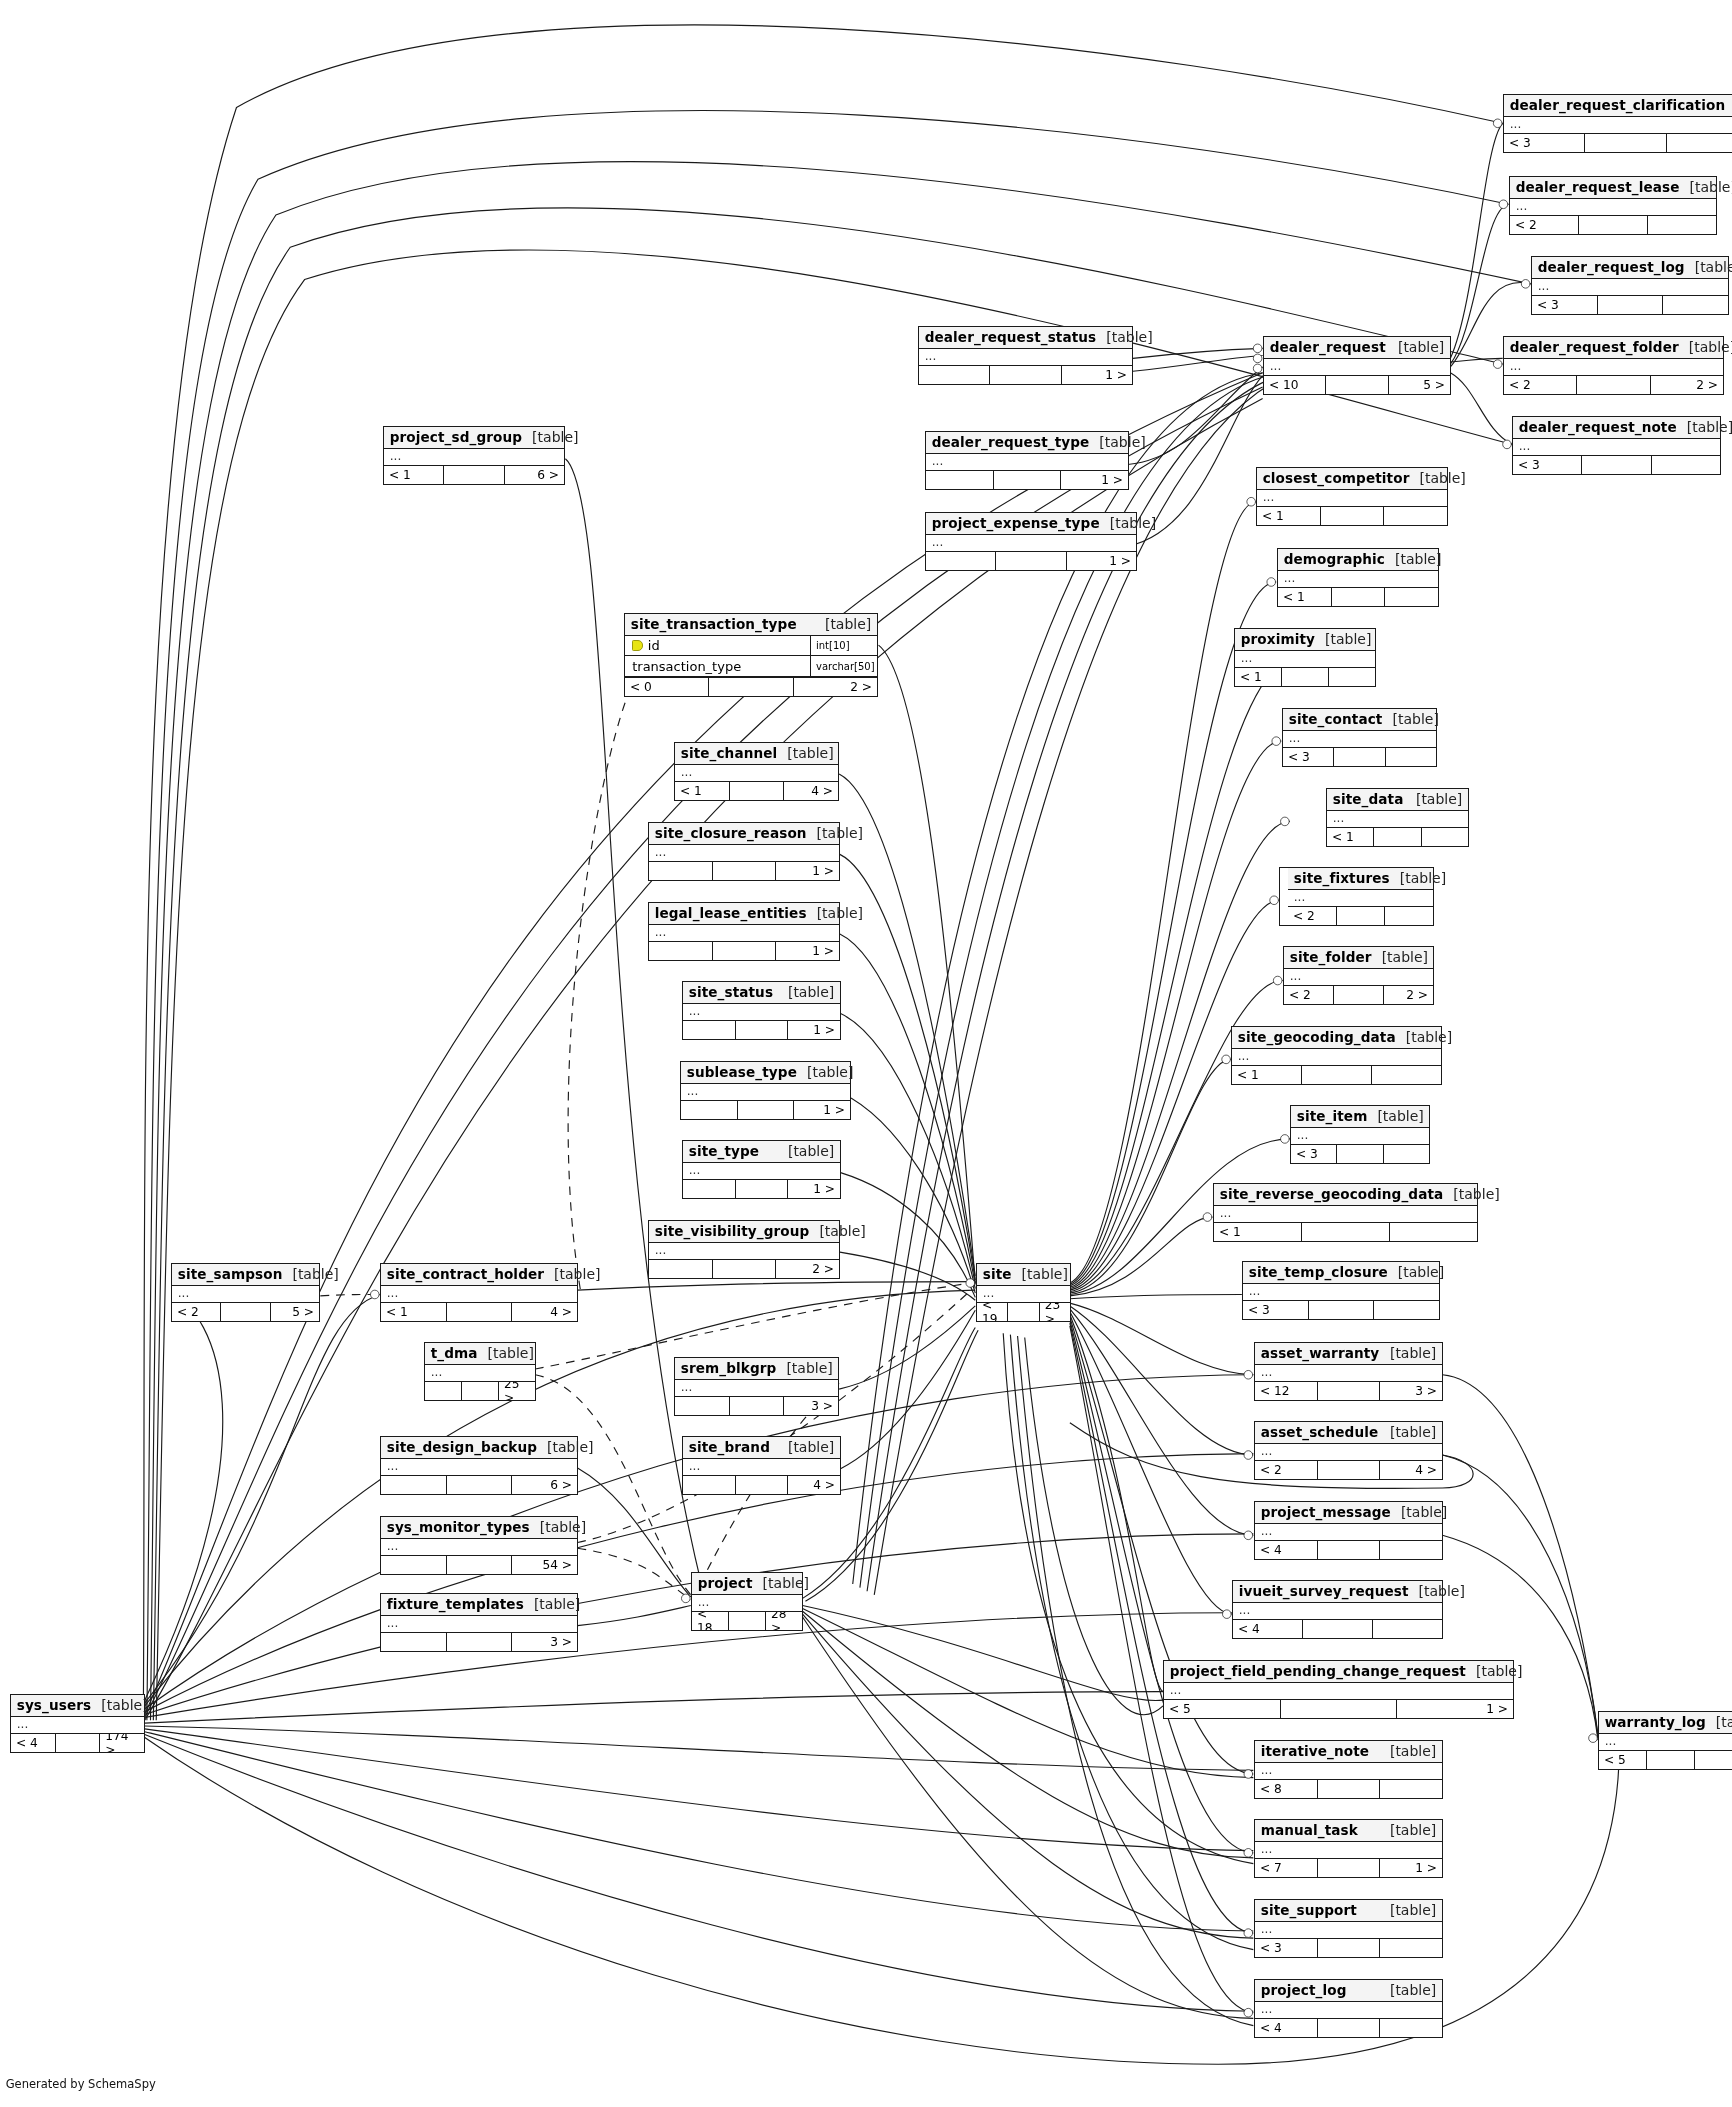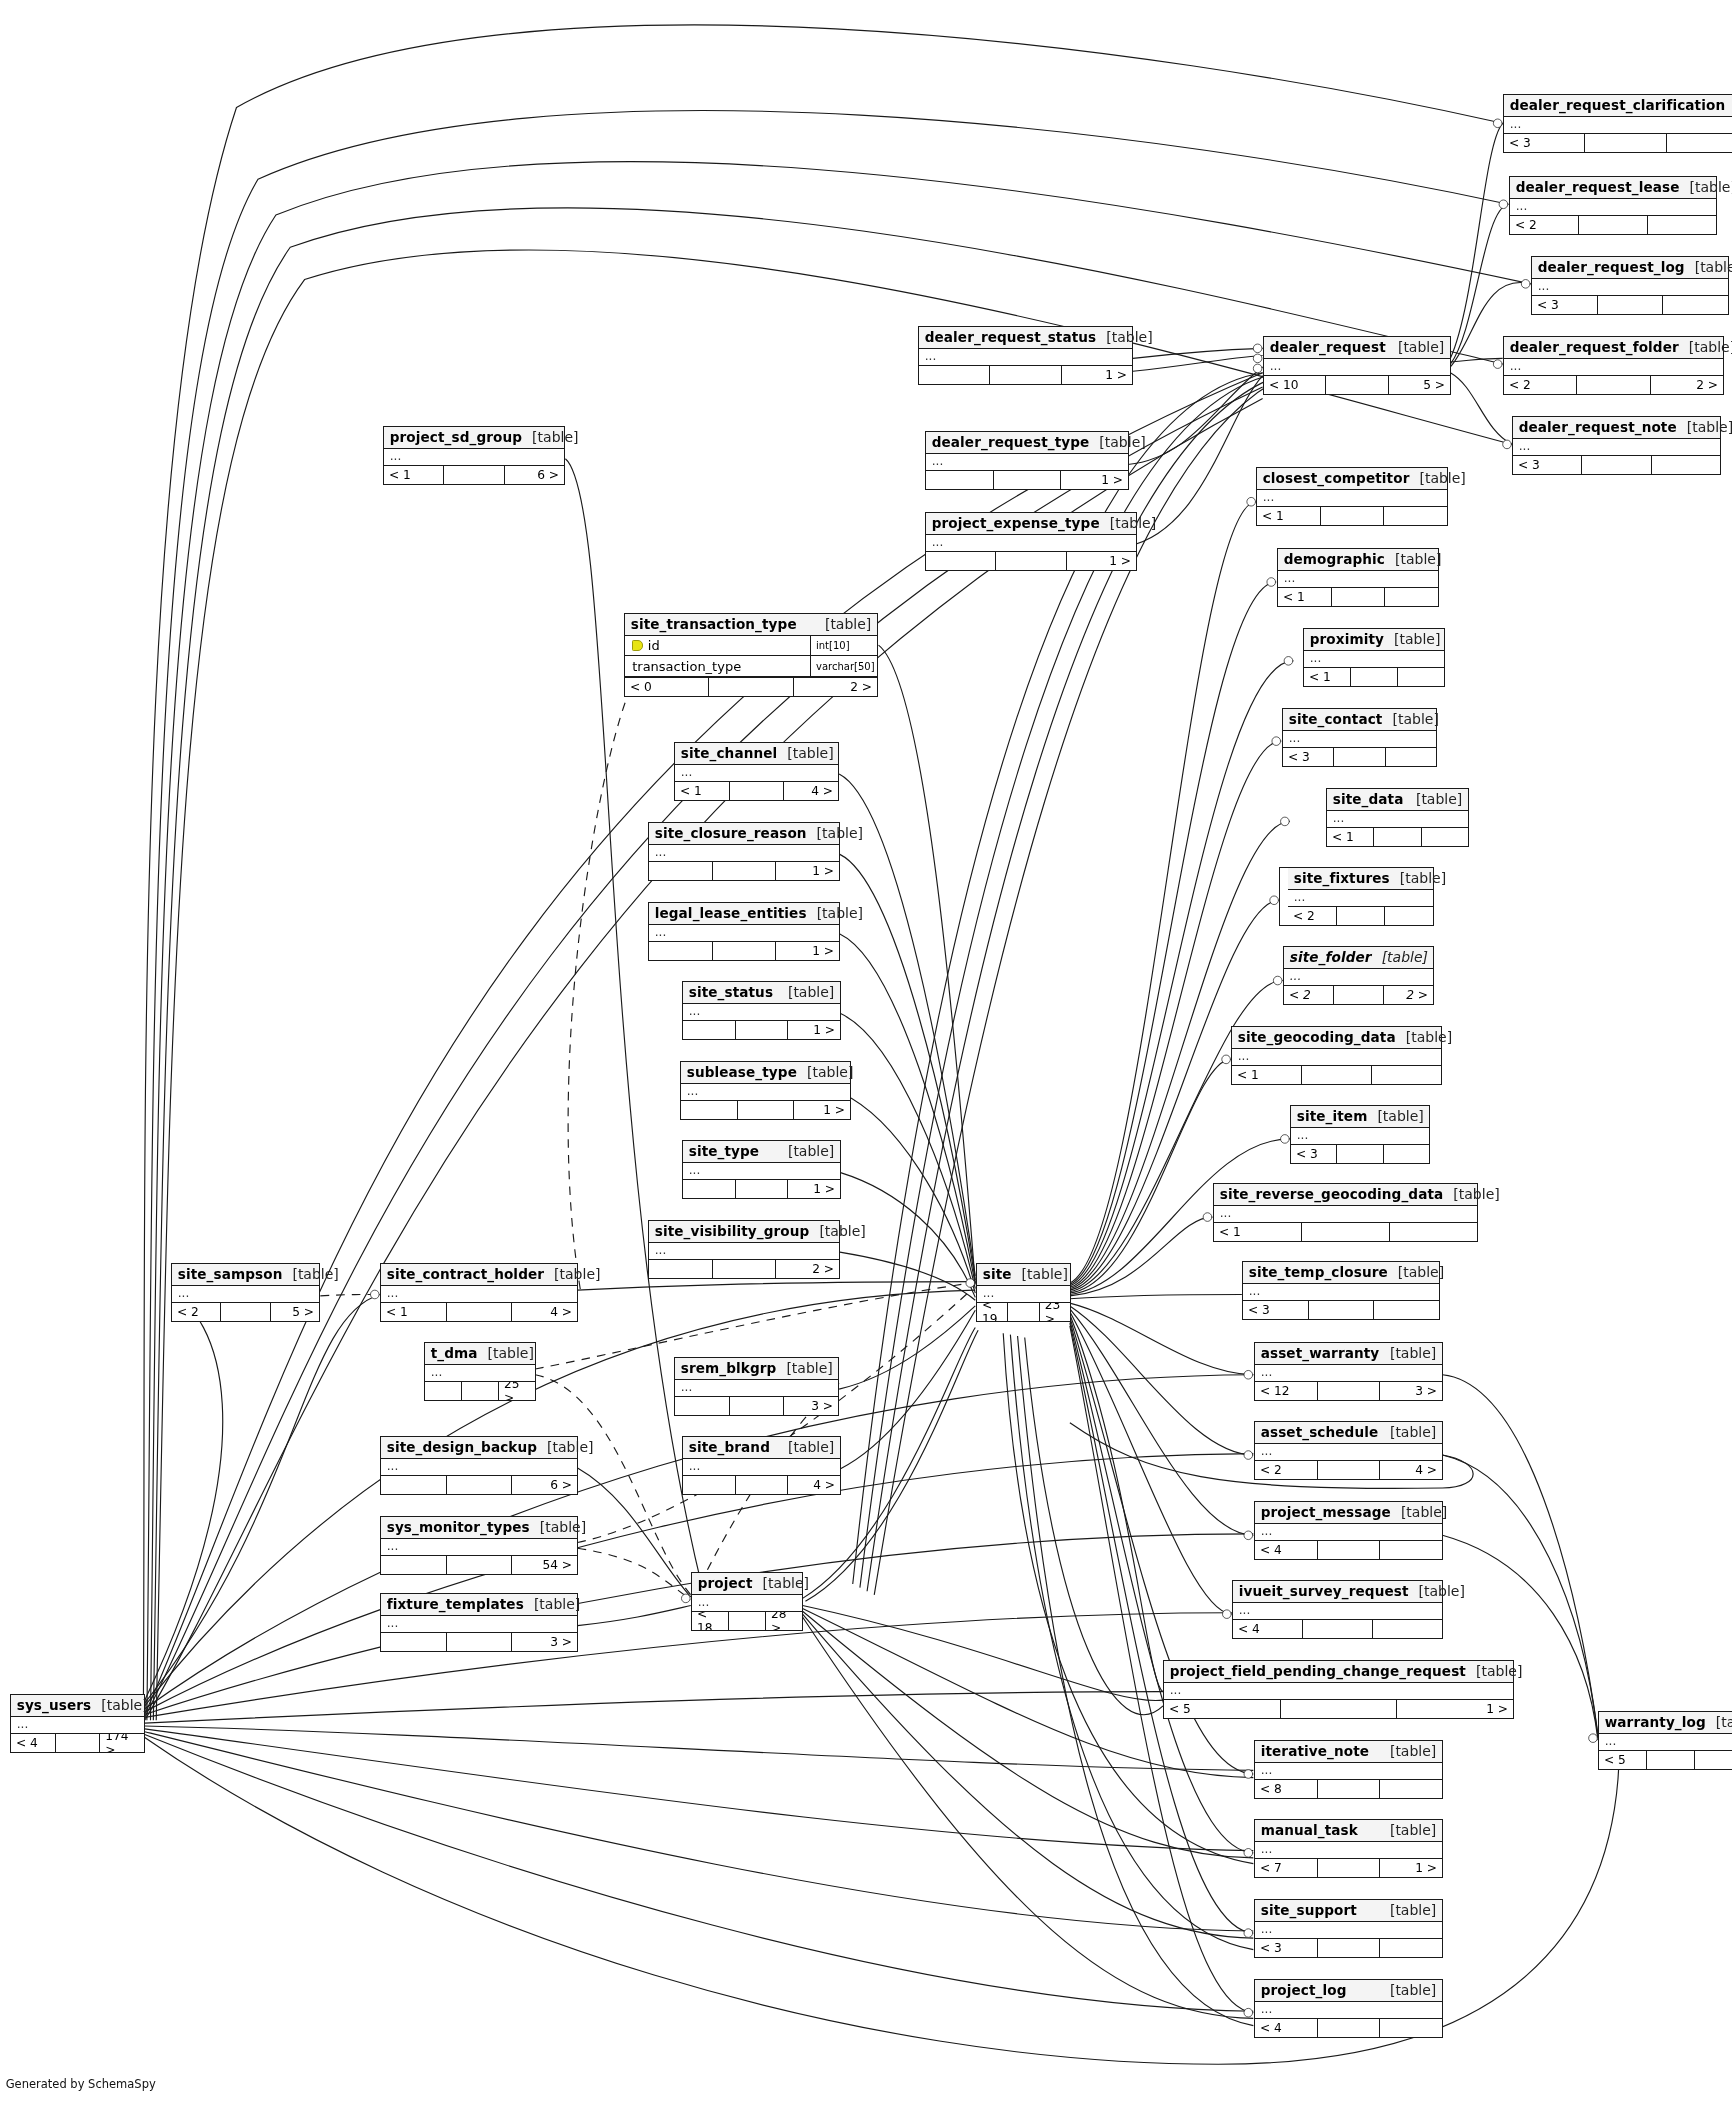--- a/index.html
+++ b/index.html
@@ -352,21 +352,21 @@
         </div>
         <div class="body">
           <div class="ell">...</div>
         </div>
         <div class="foot">
           <div class="c">&lt; 1</div>
           <div class="c"></div>
           <div class="c r"></div>
         </div>
       </div>
-      <div class="tbl" style="left: 1303px; top: 628px; width: 142px;">
+      <div class="tbl" style="left: 1234px; top: 628px; width: 142px;">
         <div class="hdr">
           <span class="nm">proximity</span>
           <span class="kind">[table]</span>
         </div>
         <div class="body">
           <div class="ell">...</div>
         </div>
         <div class="foot">
           <div class="c">&lt; 1</div>
           <div class="c"></div>
@@ -476,21 +476,21 @@
         </div>
         <div class="body">
           <div class="ell">...</div>
         </div>
         <div class="foot">
           <div class="c"></div>
           <div class="c"></div>
           <div class="c r">1 &gt;</div>
         </div>
       </div>
-      <div class="tbl" style="left: 1283px; top: 946px; width: 151px; font-style: italic;">
+      <div class="tbl" style="left: 1283px; top: 946px; width: 151px;">
         <div class="hdr">
           <span class="nm">site_folder</span>
           <span class="kind">[table]</span>
         </div>
         <div class="body">
           <div class="ell">...</div>
         </div>
         <div class="foot">
           <div class="c">&lt; 2</div>
           <div class="c"></div>

